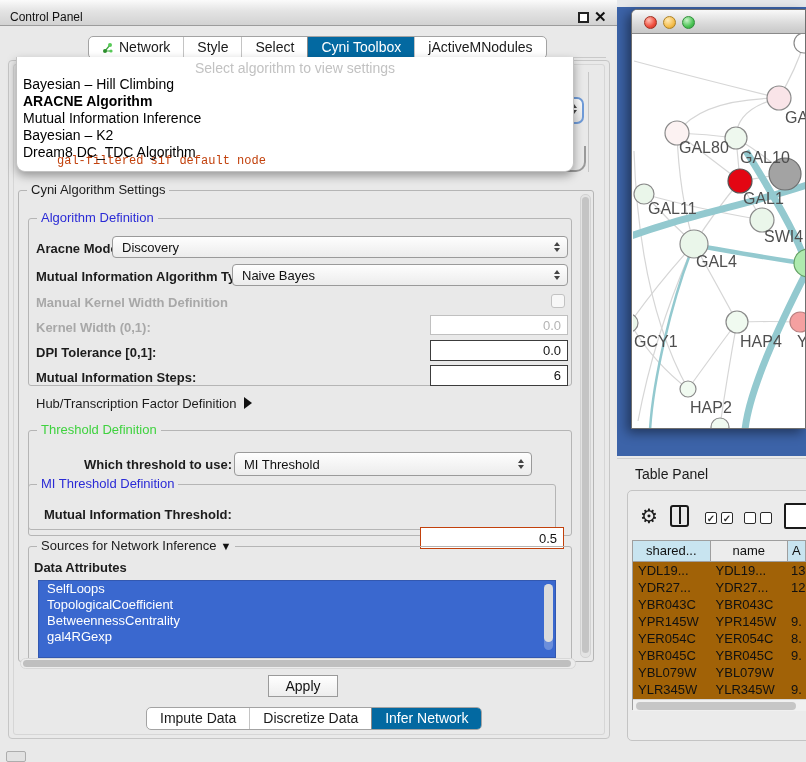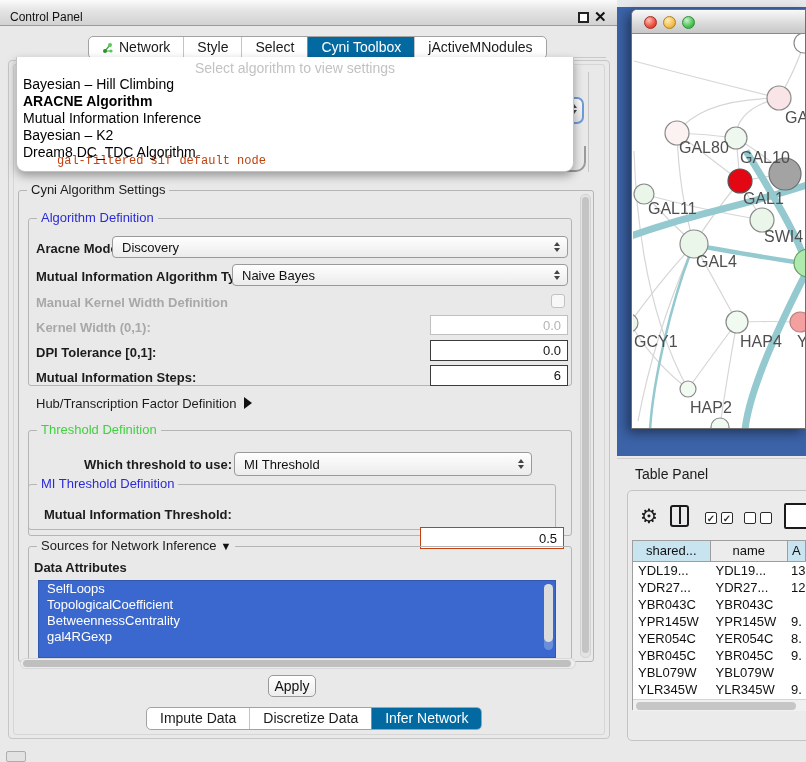--- a/index.html
+++ b/index.html
@@ -97,22 +97,22 @@
   .attr-item { font-size:13px; color:#fff; height:16px; line-height:16px; padding-left:8px; white-space:nowrap; }
   .attr-scroll { position:absolute; right:2px; top:3px; width:9px; height:66px; border-radius:5px; background:rgba(255,255,255,0.25); }
   .attr-thumb { position:absolute; left:0; top:0; width:9px; height:58px; border-radius:5px; background:#dcdcdc; }
 
   
   .vscroll { left:580px; top:194px; width:11px; height:464px; background:#e3e3e3; border:1px solid #d2d2d2; border-radius:5px;}
   .vthumb { position:absolute; left:1px; top:2px; width:7px; height:456px; background:#c4c4c4; border-radius:4px; }
   .hscroll { left:20px; top:658px; width:556px; height:11px; background:#ececec; border:1px solid #d8d8d8; border-radius:6px; }
   .hthumb { position:absolute; left:2px; top:1px; width:548px; height:7px; background:#bfbfbf; border-radius:4px; }
 
-  .apply-btn { left:268px; top:675px; width:48px; height:22px; background:linear-gradient(#ffffff,#ededed);
-    border:1px solid #9a9a9a; border-radius:5px; font-size:14px; color:#111; text-align:center; line-height:20px; }
+  .apply-btn { left:268px; top:675px; width:70px; height:22px; background:linear-gradient(#ffffff,#ededed);
+    border:1px solid #9a9a9a; border-radius:0; font-size:14px; color:#111; text-align:center; line-height:20px; }
 
   .bl-chip { left:6px; top:751px; width:20px; height:11px; background:#e2e2e2; border:1px solid #adadad; border-radius:2px; }
 
   
   .right-topstrip { left:617px; top:0; width:189px; height:7px; background:#e6e8eb; }
   .desktop { left:617px; top:7px; width:189px; height:449px; background:#3c63a8; }
   .net-window { left:631px; top:9px; width:175px; height:420px; border:1px solid #6f6f6f;
     border-radius:6px 0 0 0; box-shadow:-4px 4px 12px rgba(0,0,0,0.45); background:#fff; overflow:hidden;}
   .net-titlebar { position:absolute; left:0; top:0; right:0; height:24px;
     background:linear-gradient(#f9f9f9,#d9d9d9 60%,#c8c8c8); border-bottom:1px solid #8a8a8a; }
@@ -129,21 +129,21 @@
 
   .gear-icon { left:640px; top:506px; font-size:20px; color:#1a1a1a; line-height:20px;}
   .cols-icon { left:670px; top:505px; width:19px; height:22px; border:2.5px solid #1a1a1a; border-radius:3px; }
   .cols-icon::after { content:""; position:absolute; left:6.5px; top:0; width:2.5px; height:17px; background:#1a1a1a; }
   .cb { width:12px; height:12px; border:1.5px solid #2a2a2a; border-radius:2px; display:inline-block;
     font-size:10px; line-height:11px; text-align:center; color:#2a2a2a; font-weight:bold; background:#fff;}
   .checks-icon { left:705px; top:512px; display:flex; gap:4px; }
   .unchecks-icon { left:744px; top:512px; display:flex; gap:4px; }
   .page-icon { left:784px; top:503px; width:24px; height:26px; border:2.5px solid #1a1a1a; border-radius:2px; background:#fff;}
 
-  .table { left:632px; top:540px; width:174px; height:170px; background:#ffffff; border-left:1px solid #9e9e9e; border-top:1px solid #9e9e9e; overflow:hidden;}
+  .table { left:632px; top:540px; width:174px; height:170px; background:#a16207; border-left:1px solid #9e9e9e; border-top:1px solid #9e9e9e; overflow:hidden;}
   .thead { display:flex; height:21px; border-bottom:1px solid #9e9e9e; }
   .th { font-size:13px; color:#111; text-align:center; line-height:20px; border-right:1px solid #9e9e9e; overflow:hidden; white-space:nowrap;}
   .th.c1 { width:78px; background:#c8e4f0; }
   .th.c2 { width:78px; background:#ececec; }
   .th.c3 { width:18px; background:#c8e4f0; text-align:left; padding-left:4px;}
   .trow { display:flex; height:17px; font-size:13px; color:#111; }
   .td { overflow:hidden; white-space:nowrap; line-height:17px; }
   .td.c1 { width:78px; padding-left:5px; }
   .td.c2 { width:78px; padding-left:5px; }
   .td.c3 { width:18px; padding-left:3px; }

